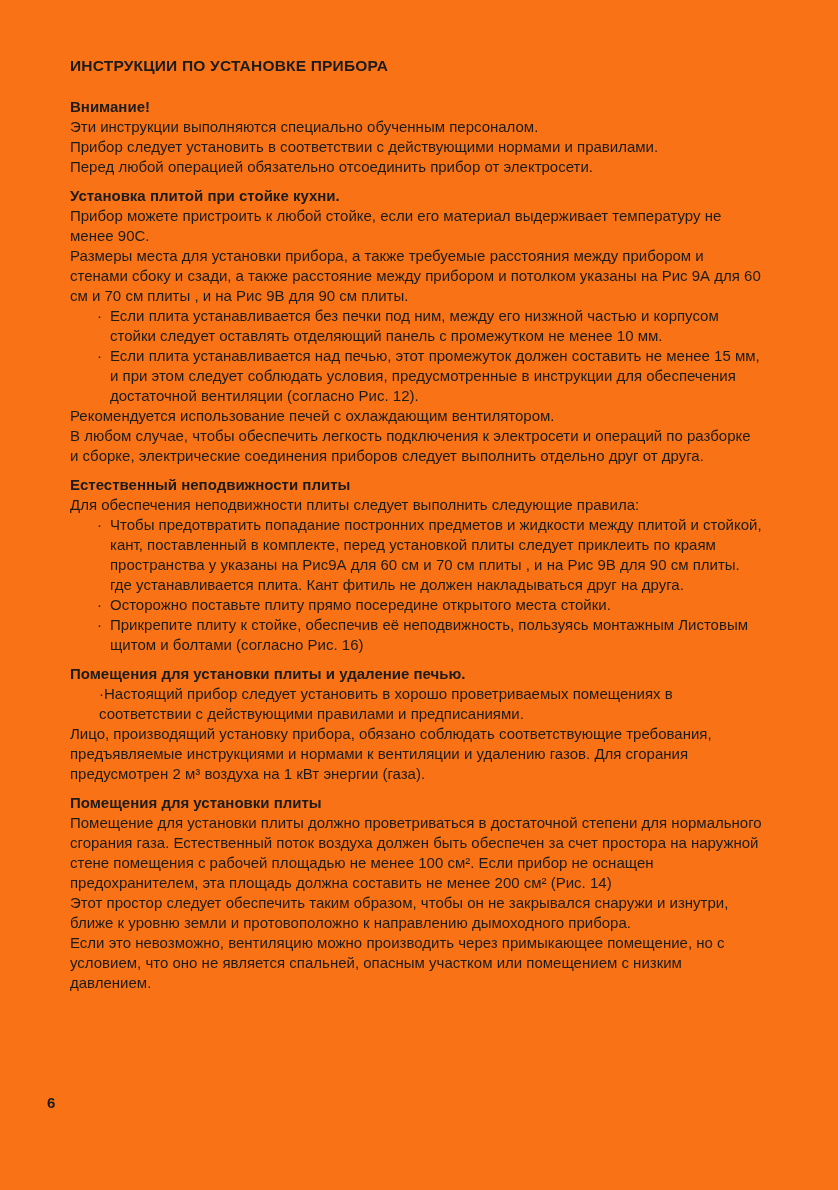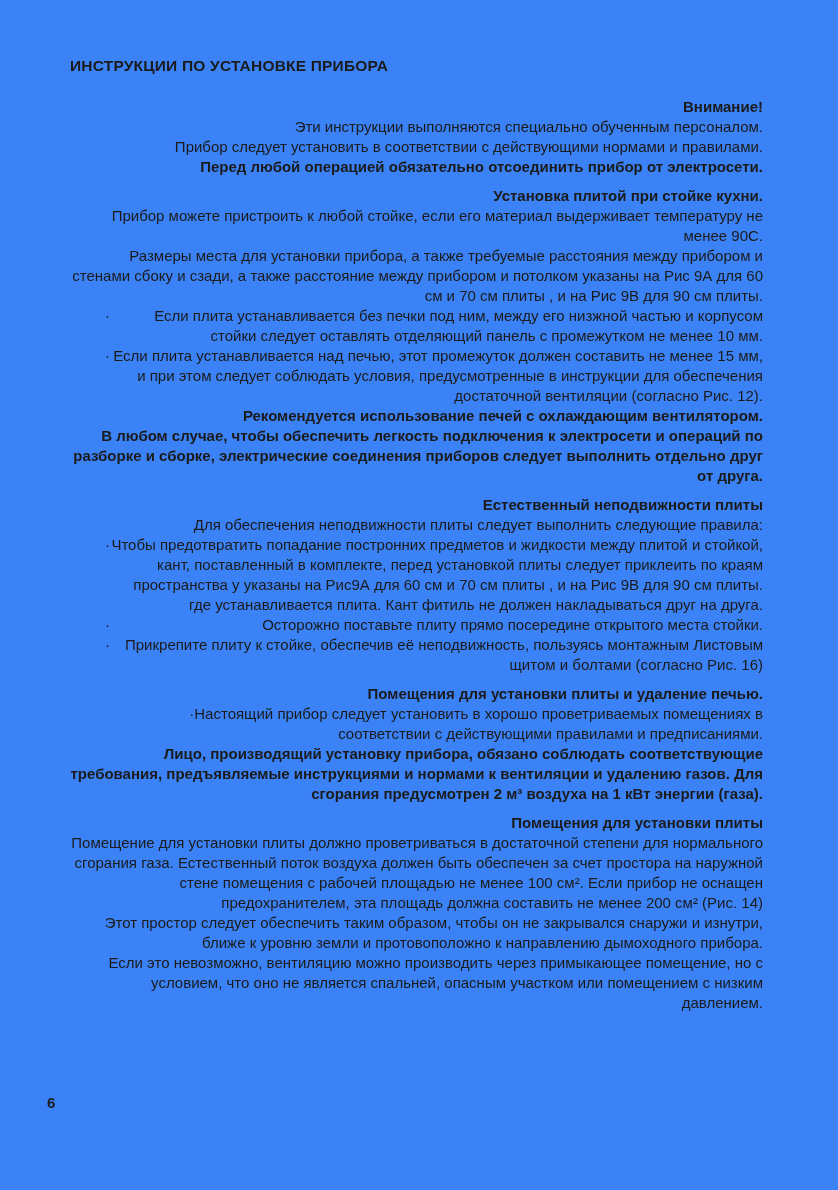--- a/index.html
+++ b/index.html
@@ -1,44 +1,44 @@
 <!DOCTYPE html>
 <html lang="ru"><head>
 <meta charset="utf-8">
 <style>
   html, body { margin: 0; padding: 0; background: #e8e8e8; }
   .page {
     width: 838px;
     height: 1190px;
     margin: 0 auto;
-    background: #3b82f6;
+    background: #f97316;
     position: relative;
     overflow: hidden;
     font-family: "Liberation Sans", sans-serif;
     font-size: 15px;
     line-height: 20px;
     color: #1b1b1b;
     box-sizing: border-box;
   }
   .content {
     position: absolute;
     top: 56px;
     left: 70px;
     right: 64px;
   }
   .doc-title {
     font-size: 15.5px;
     font-weight: bold;
     margin: 0 0 21px 0;
     letter-spacing: 0.2px;
   }
-  .sec { margin: 0 11px 9px 0; text-align: right; }
+  .sec { margin: 0 11px 9px 0; }
   p { margin: 0; }
   .h { font-weight: bold; }
-  .b { font-weight: bold; }
+  .b { font-weight: normal; }
   .bullet-item { display: flex; padding-left: 27px; }
   .bullet-item .marker { flex: none; width: 13px; }
   .bullet-item .btxt { flex: 1 1 auto; }
   .indent { padding-left: 29px; }
   .page-number {
     position: absolute;
     left: 47px;
     top: 1093px;
     font-weight: bold;
     font-size: 15px;

